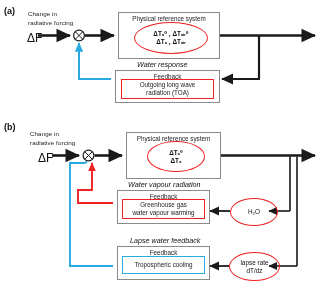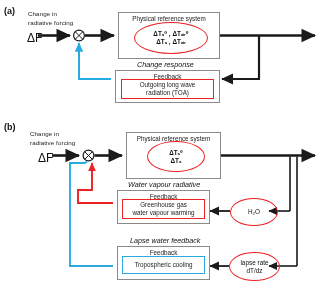--- a/index.html
+++ b/index.html
@@ -122,21 +122,21 @@
   <div class="df" style="left:27px;top:31px;">ΔF</div>
 
   <div class="sysbox" style="left:118px;top:12px;width:102px;height:47px;">
     <div class="title">Physical reference system</div>
   </div>
   <div class="ell thick" style="left:134px;top:22px;width:72px;height:30px;flex-direction:column;">
     <div class="mathline">ΔTₛ⁰ , ΔTₐᵢᵣ⁰</div>
     <div class="mathline">ΔTₛ , ΔTₐᵢᵣ</div>
   </div>
 
-  <div class="sectitle" style="left:137px;top:60px;">Change response</div>
+  <div class="sectitle" style="left:137px;top:60px;">Water response</div>
 
   <div class="fbbox" style="left:115px;top:70px;width:105px;height:33px;">
     <div class="title">Feedback</div>
   </div>
   <div class="inner red" style="left:121px;top:79px;width:93px;height:20px;flex-direction:column;">
     <div>Outgoing long wave</div>
     <div>radiation (TOA)</div>
   </div>
 
   <div class="panel-label" style="left:4px;top:122px;">(b)</div>
@@ -146,21 +146,21 @@
   <div class="df" style="left:38px;top:151px;">ΔF</div>
 
   <div class="sysbox" style="left:126px;top:132px;width:95px;height:47px;">
     <div class="title">Physical reference system</div>
   </div>
   <div class="ell thick" style="left:147px;top:141px;width:56px;height:29px;flex-direction:column;">
     <div class="mathline">ΔTₛ⁰</div>
     <div class="mathline">ΔTₛ</div>
   </div>
 
-  <div class="sectitle" style="left:128px;top:180px;">Water vapour radiative</div>
+  <div class="sectitle" style="left:128px;top:180px;">Water vapour radiation</div>
 
   <div class="fbbox" style="left:117px;top:190px;width:93px;height:34px;">
     <div class="title">Feedback</div>
   </div>
   <div class="inner red" style="left:122px;top:199px;width:83px;height:20px;flex-direction:column;">
     <div>Greenhouse gas</div>
     <div>water vapour warming</div>
   </div>
   <div class="ell" style="left:230px;top:198px;width:46px;height:26px;flex-direction:column;">
     <div>H₂O</div>

